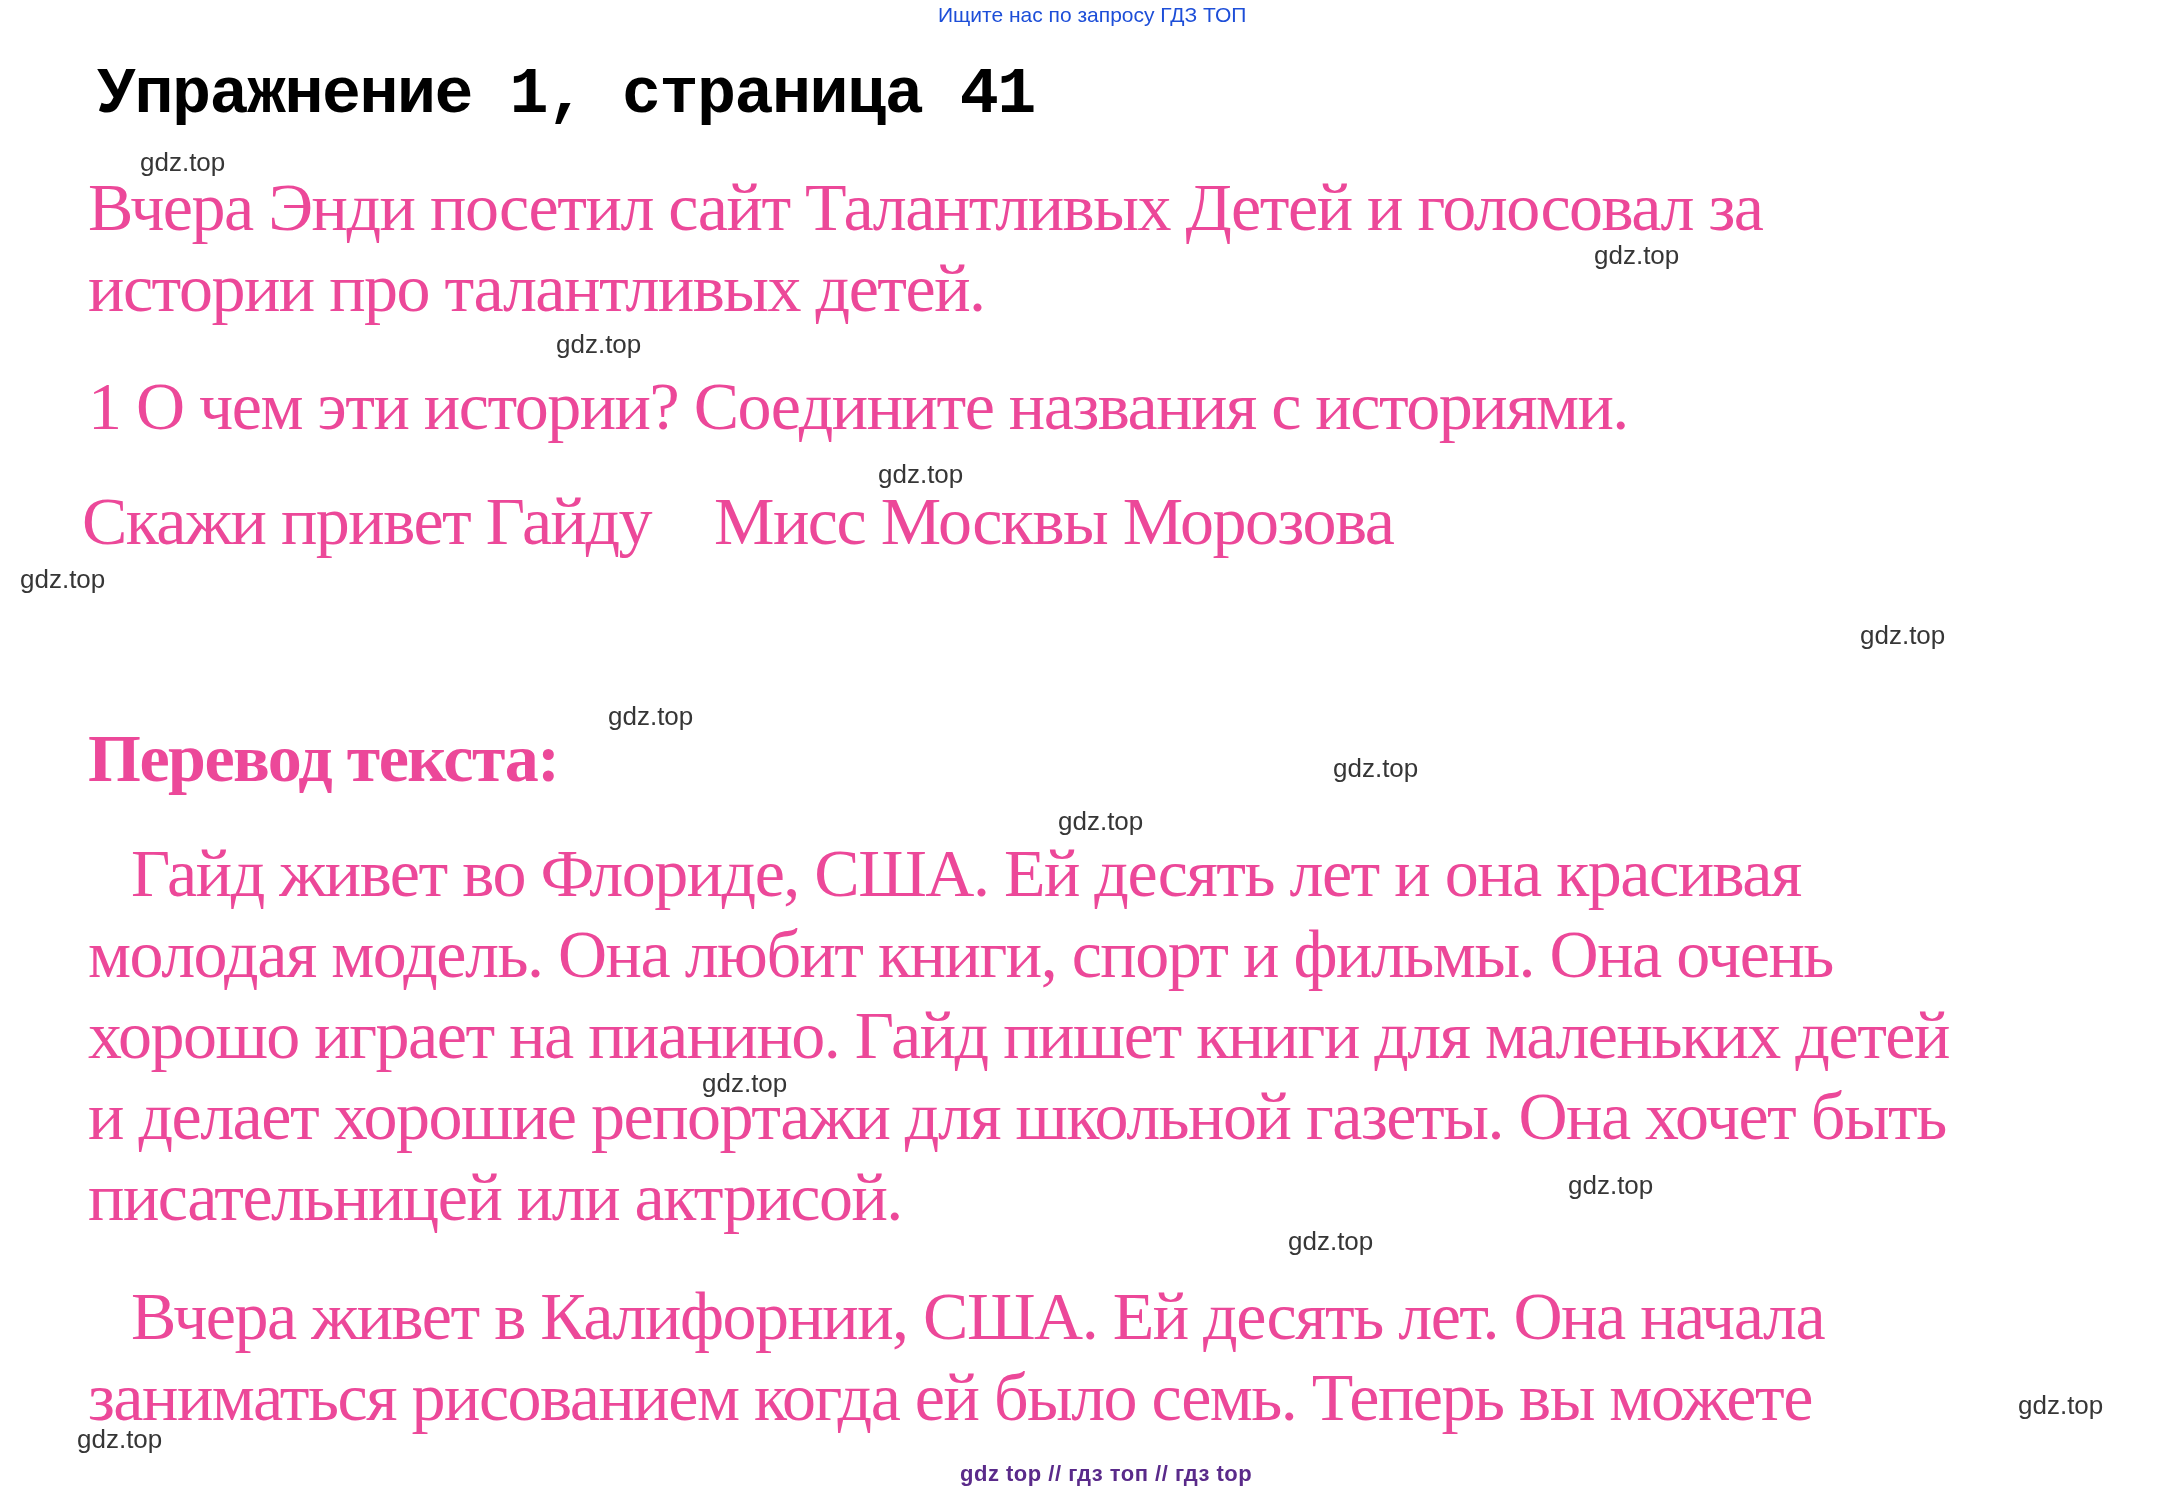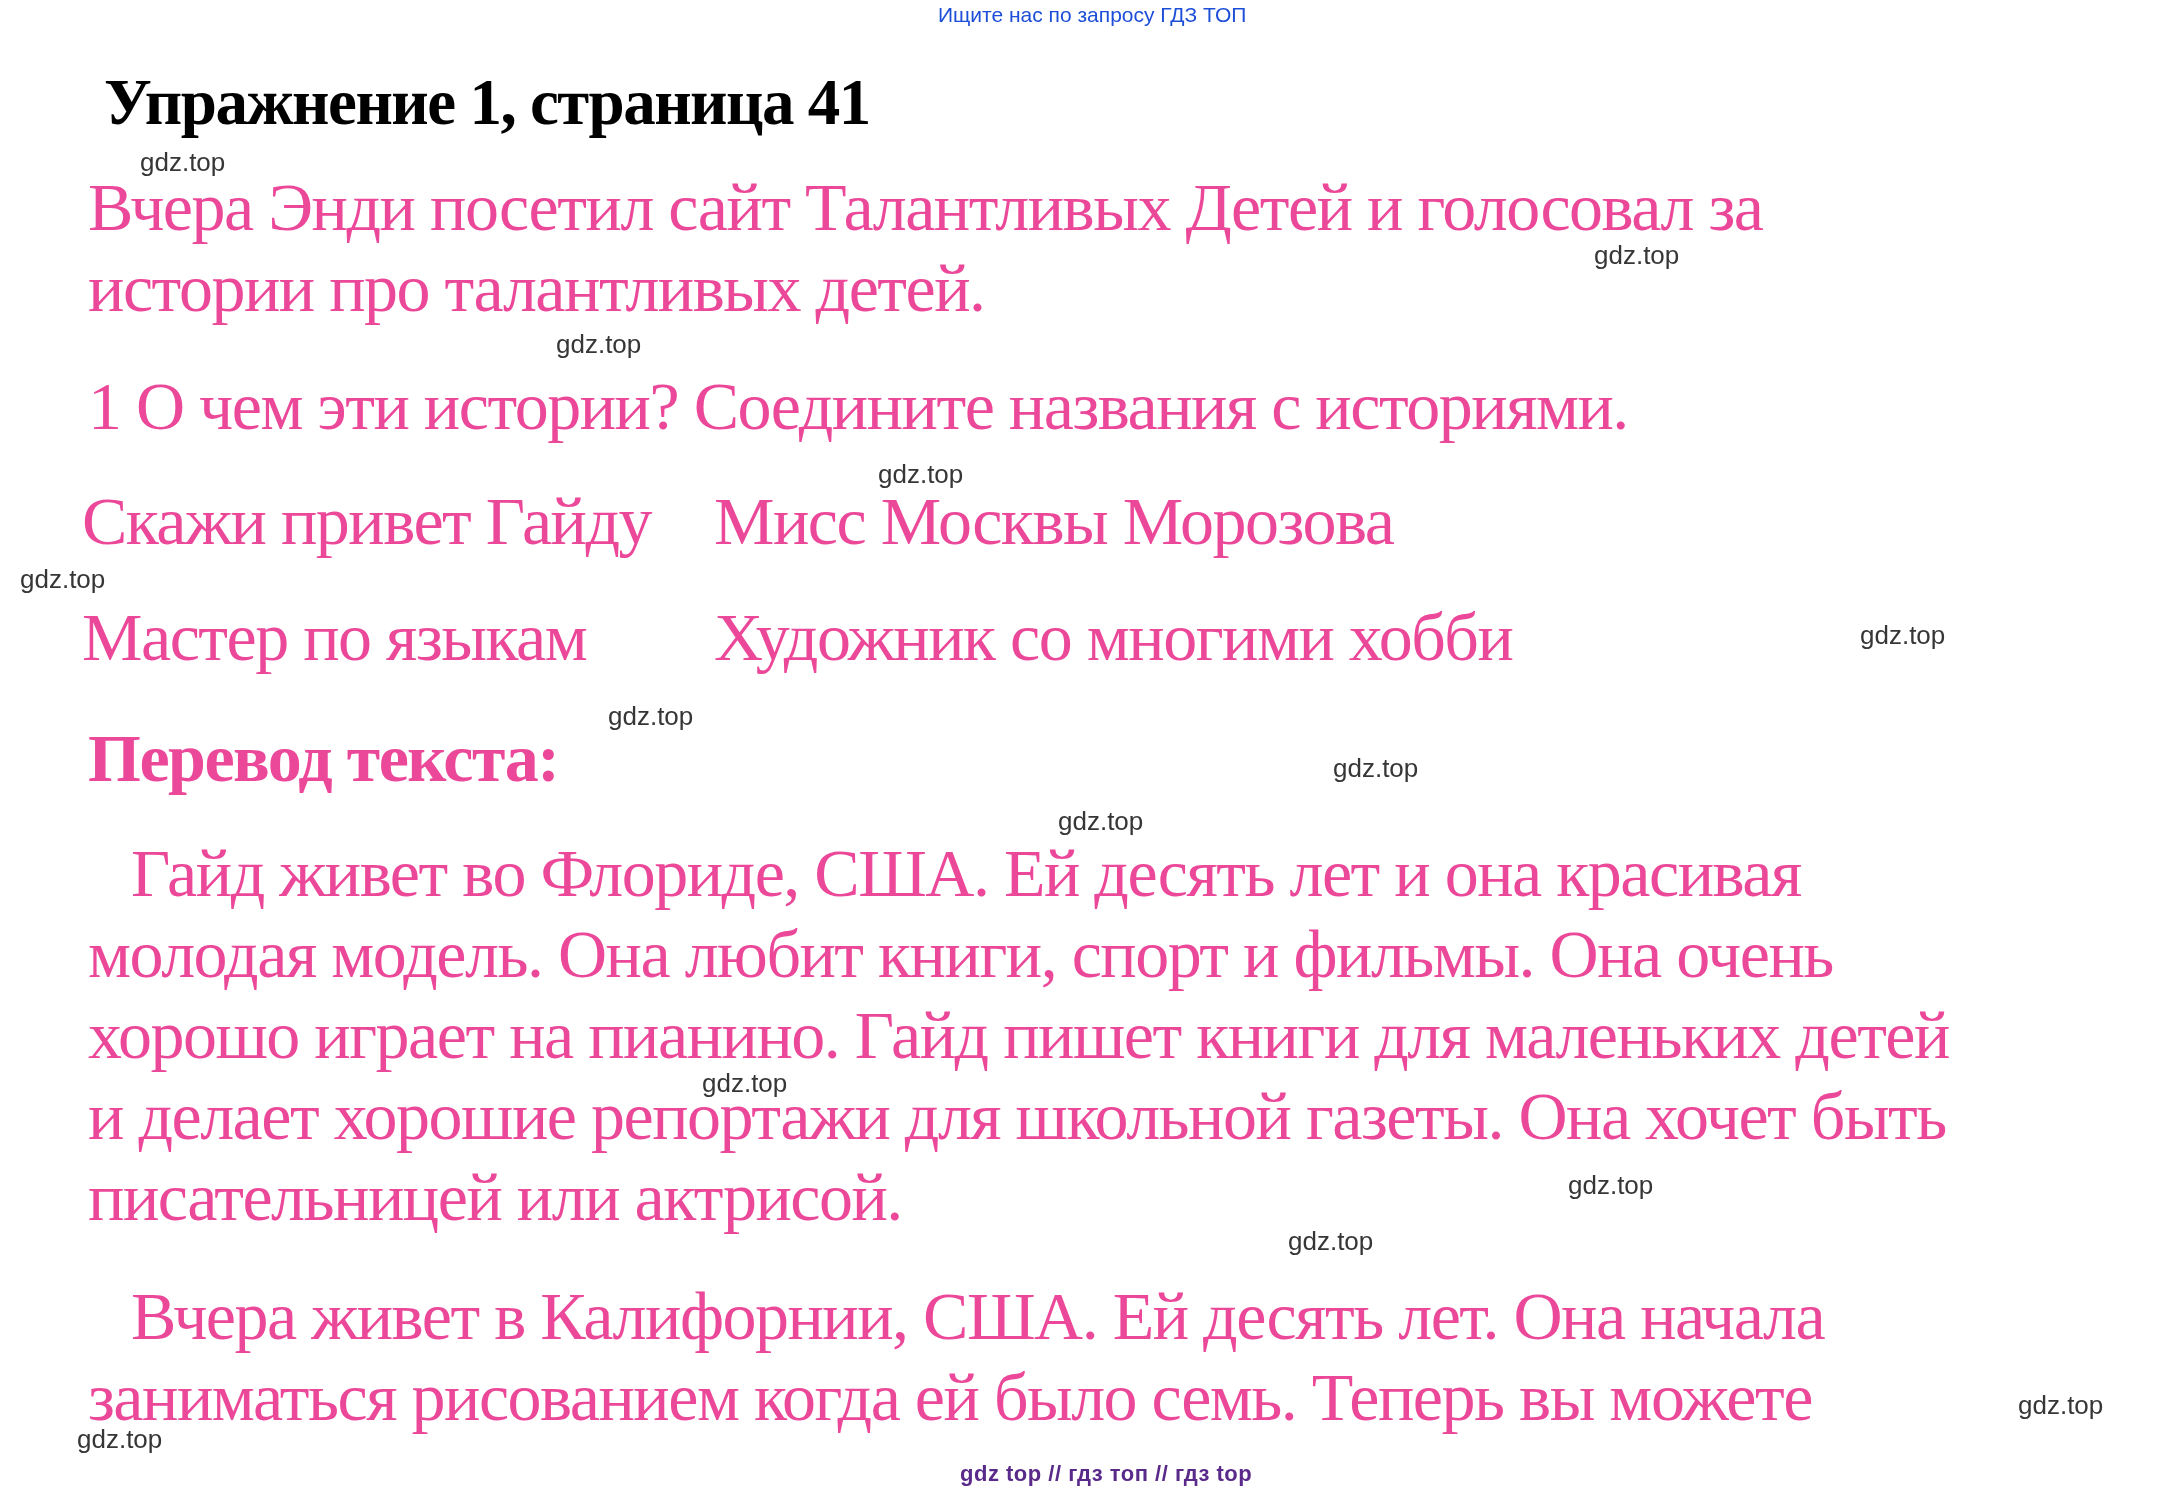--- a/index.html
+++ b/index.html
@@ -19,22 +19,22 @@
     line-height: 81px;
     letter-spacing: -1.5px;
     color: #ec4899;
     white-space: pre-line;
   }
   .abs { position: absolute; }
   .title {
     position: absolute;
     left: 88px;
     top: 50px;
-    margin: 16px;
-    font-family: Liberation Serif, serif;
+    margin: 9px;
+    font-family: Liberation Mono, monospace;
     font-size: 65px;
     line-height: 72px;
     font-weight: bold;
     letter-spacing: -1.5px;
     white-space: nowrap;
   }
   .intro   { left: 88px; top: 167px; }
   .task    { left: 88px; top: 366px; }
   .row     { position: absolute; left: 82px; display: flex; justify-content: space-between; }
   .row1    { top: 481px; }
@@ -86,24 +86,20 @@
   <div class="serif abs intro">Вчера Энди посетил сайт Талантливых Детей и голосовал за
 истории про талантливых детей.</div>
 
   <div class="serif abs task">1 О чем эти истории? Соедините названия с историями.</div>
 
   <div class="row row1">
     <div class="serif col1">Скажи привет Гайду</div>
     <div class="serif">Мисс Москвы Морозова</div>
   </div>
 
-  <div class="row row2">
-    <div class="serif col1">Мастер по языкам</div>
-    <div class="serif">Художник со многими хобби</div>
-  </div>
 
   <div class="serif abs heading">Перевод текста:</div>
 
   <div class="serif abs para para1">Гайд живет во Флориде, США. Ей десять лет и она красивая
 молодая модель. Она любит книги, спорт и фильмы. Она очень
 хорошо играет на пианино. Гайд пишет книги для маленьких детей
 и делает хорошие репортажи для школьной газеты. Она хочет быть
 писательницей или актрисой.</div>
 
   <div class="serif abs para para2">Вчера живет в Калифорнии, США. Ей десять лет. Она начала

